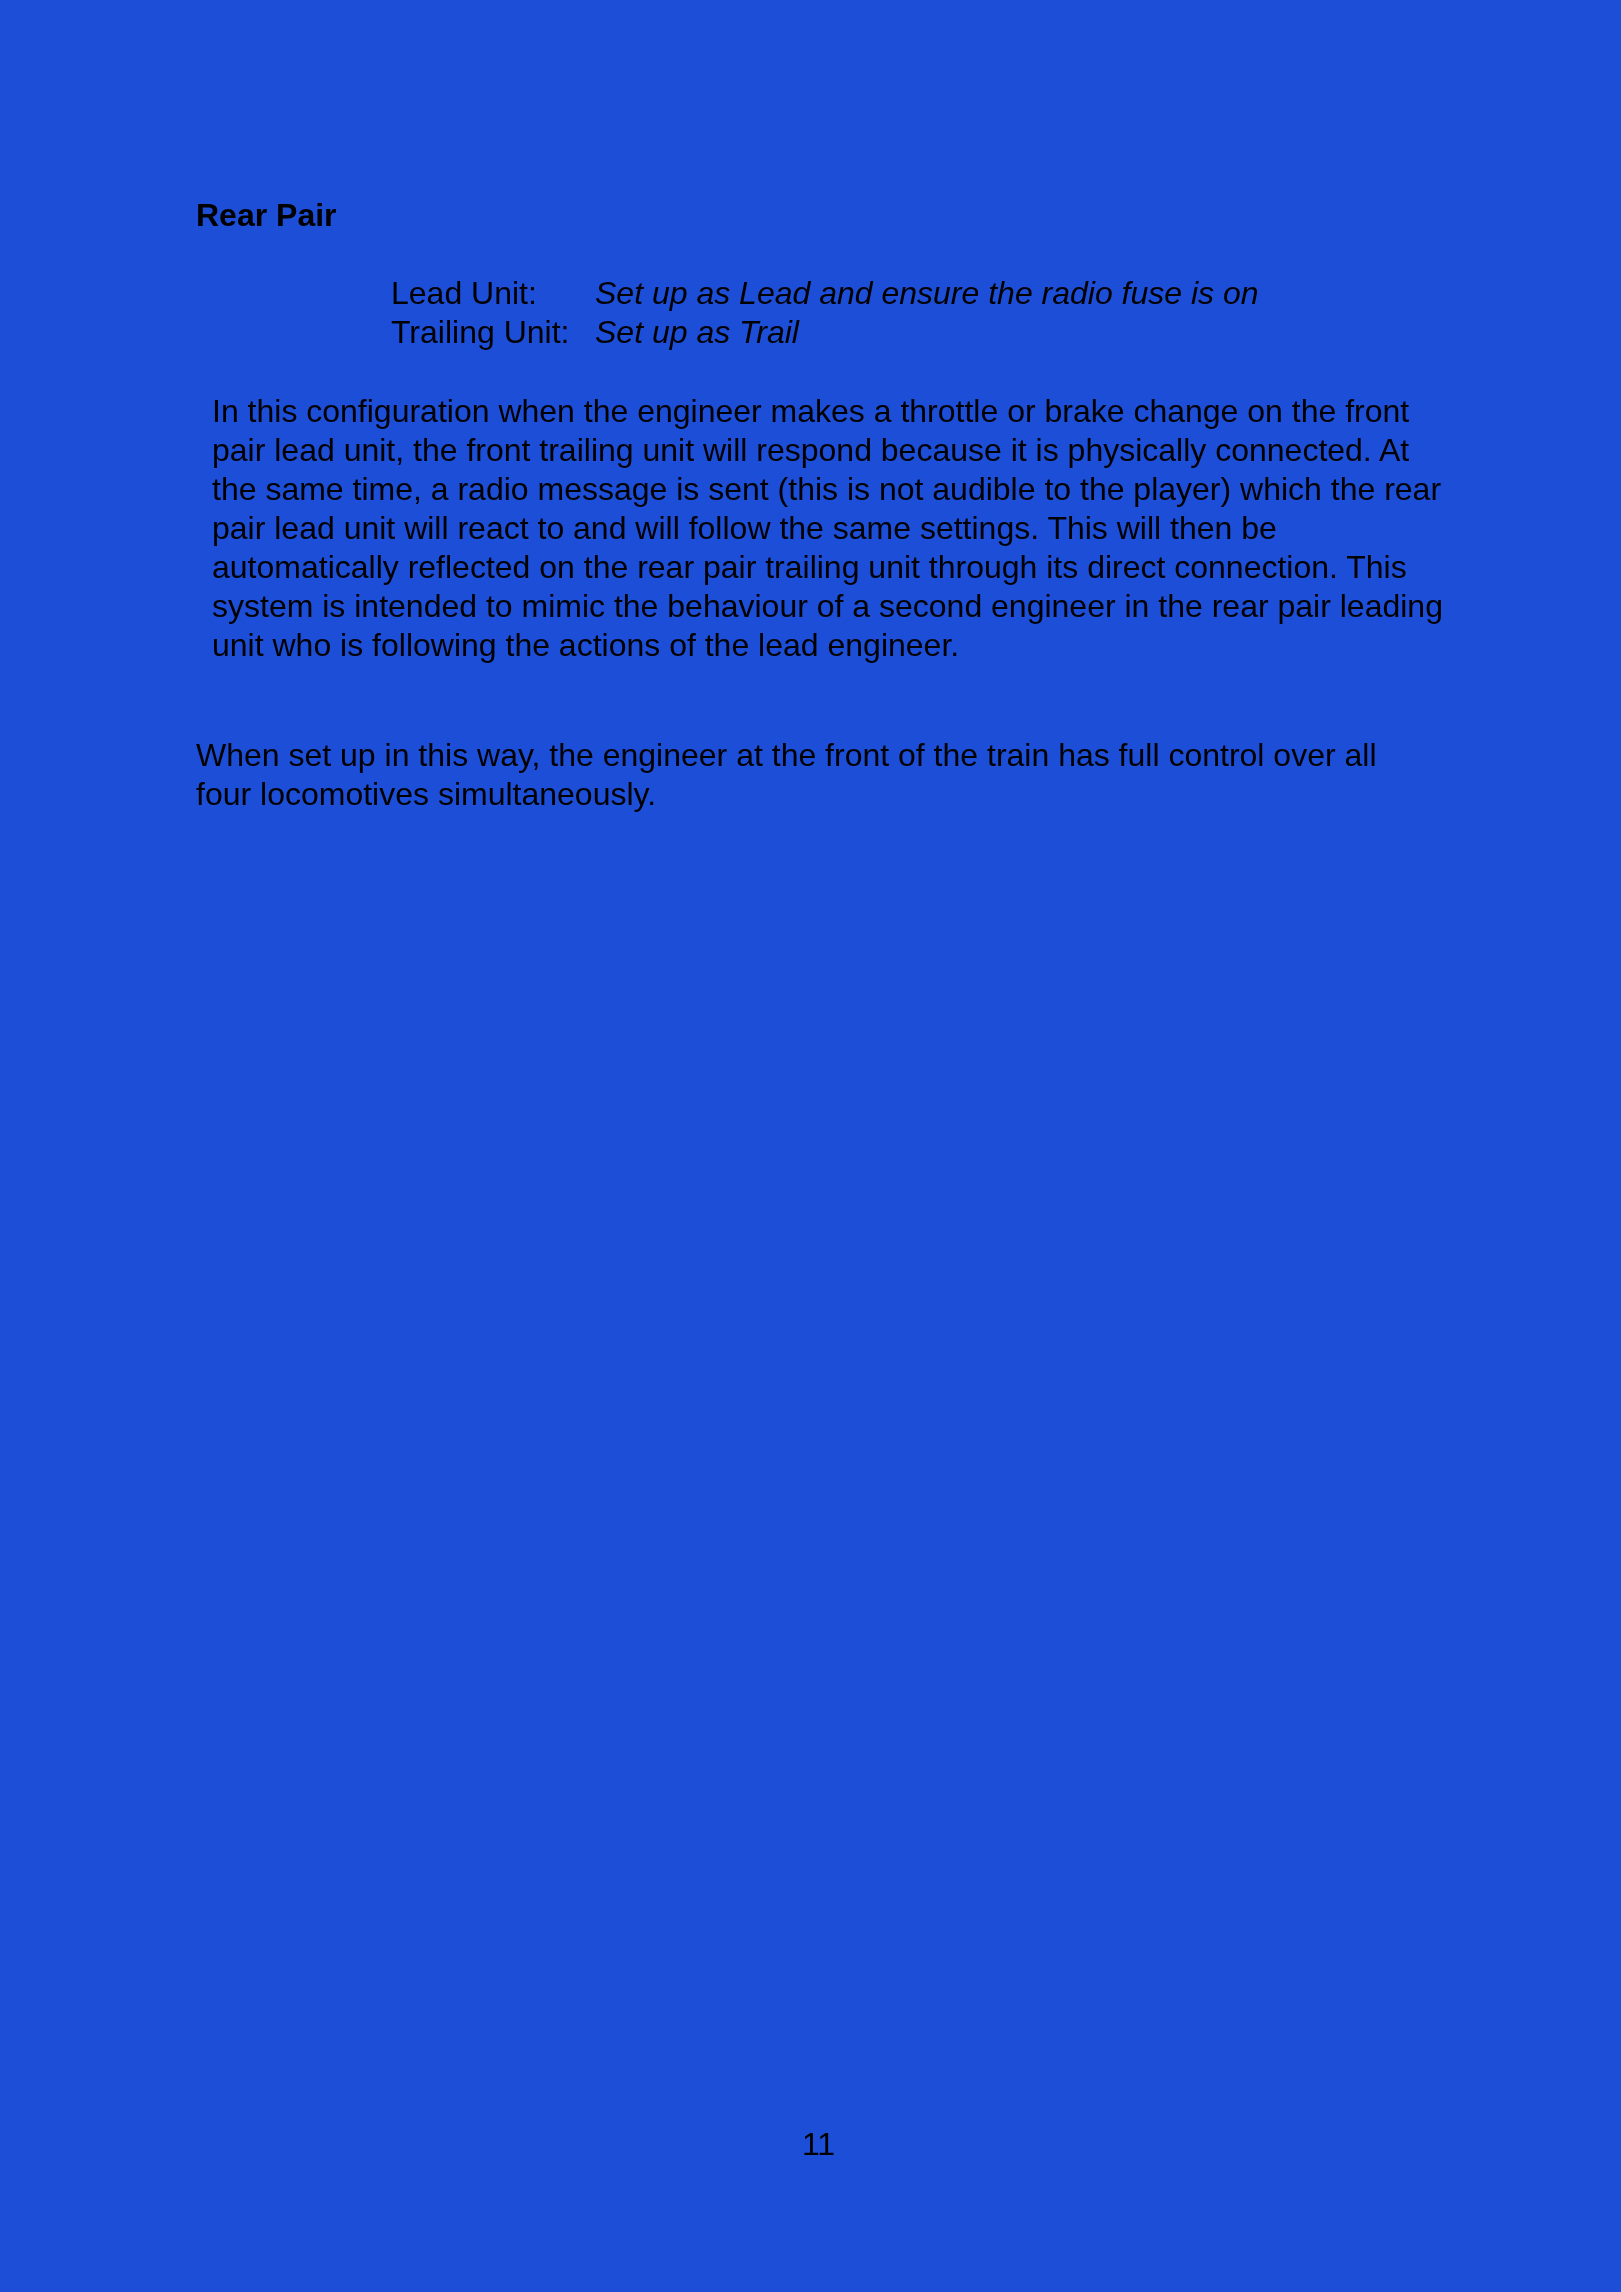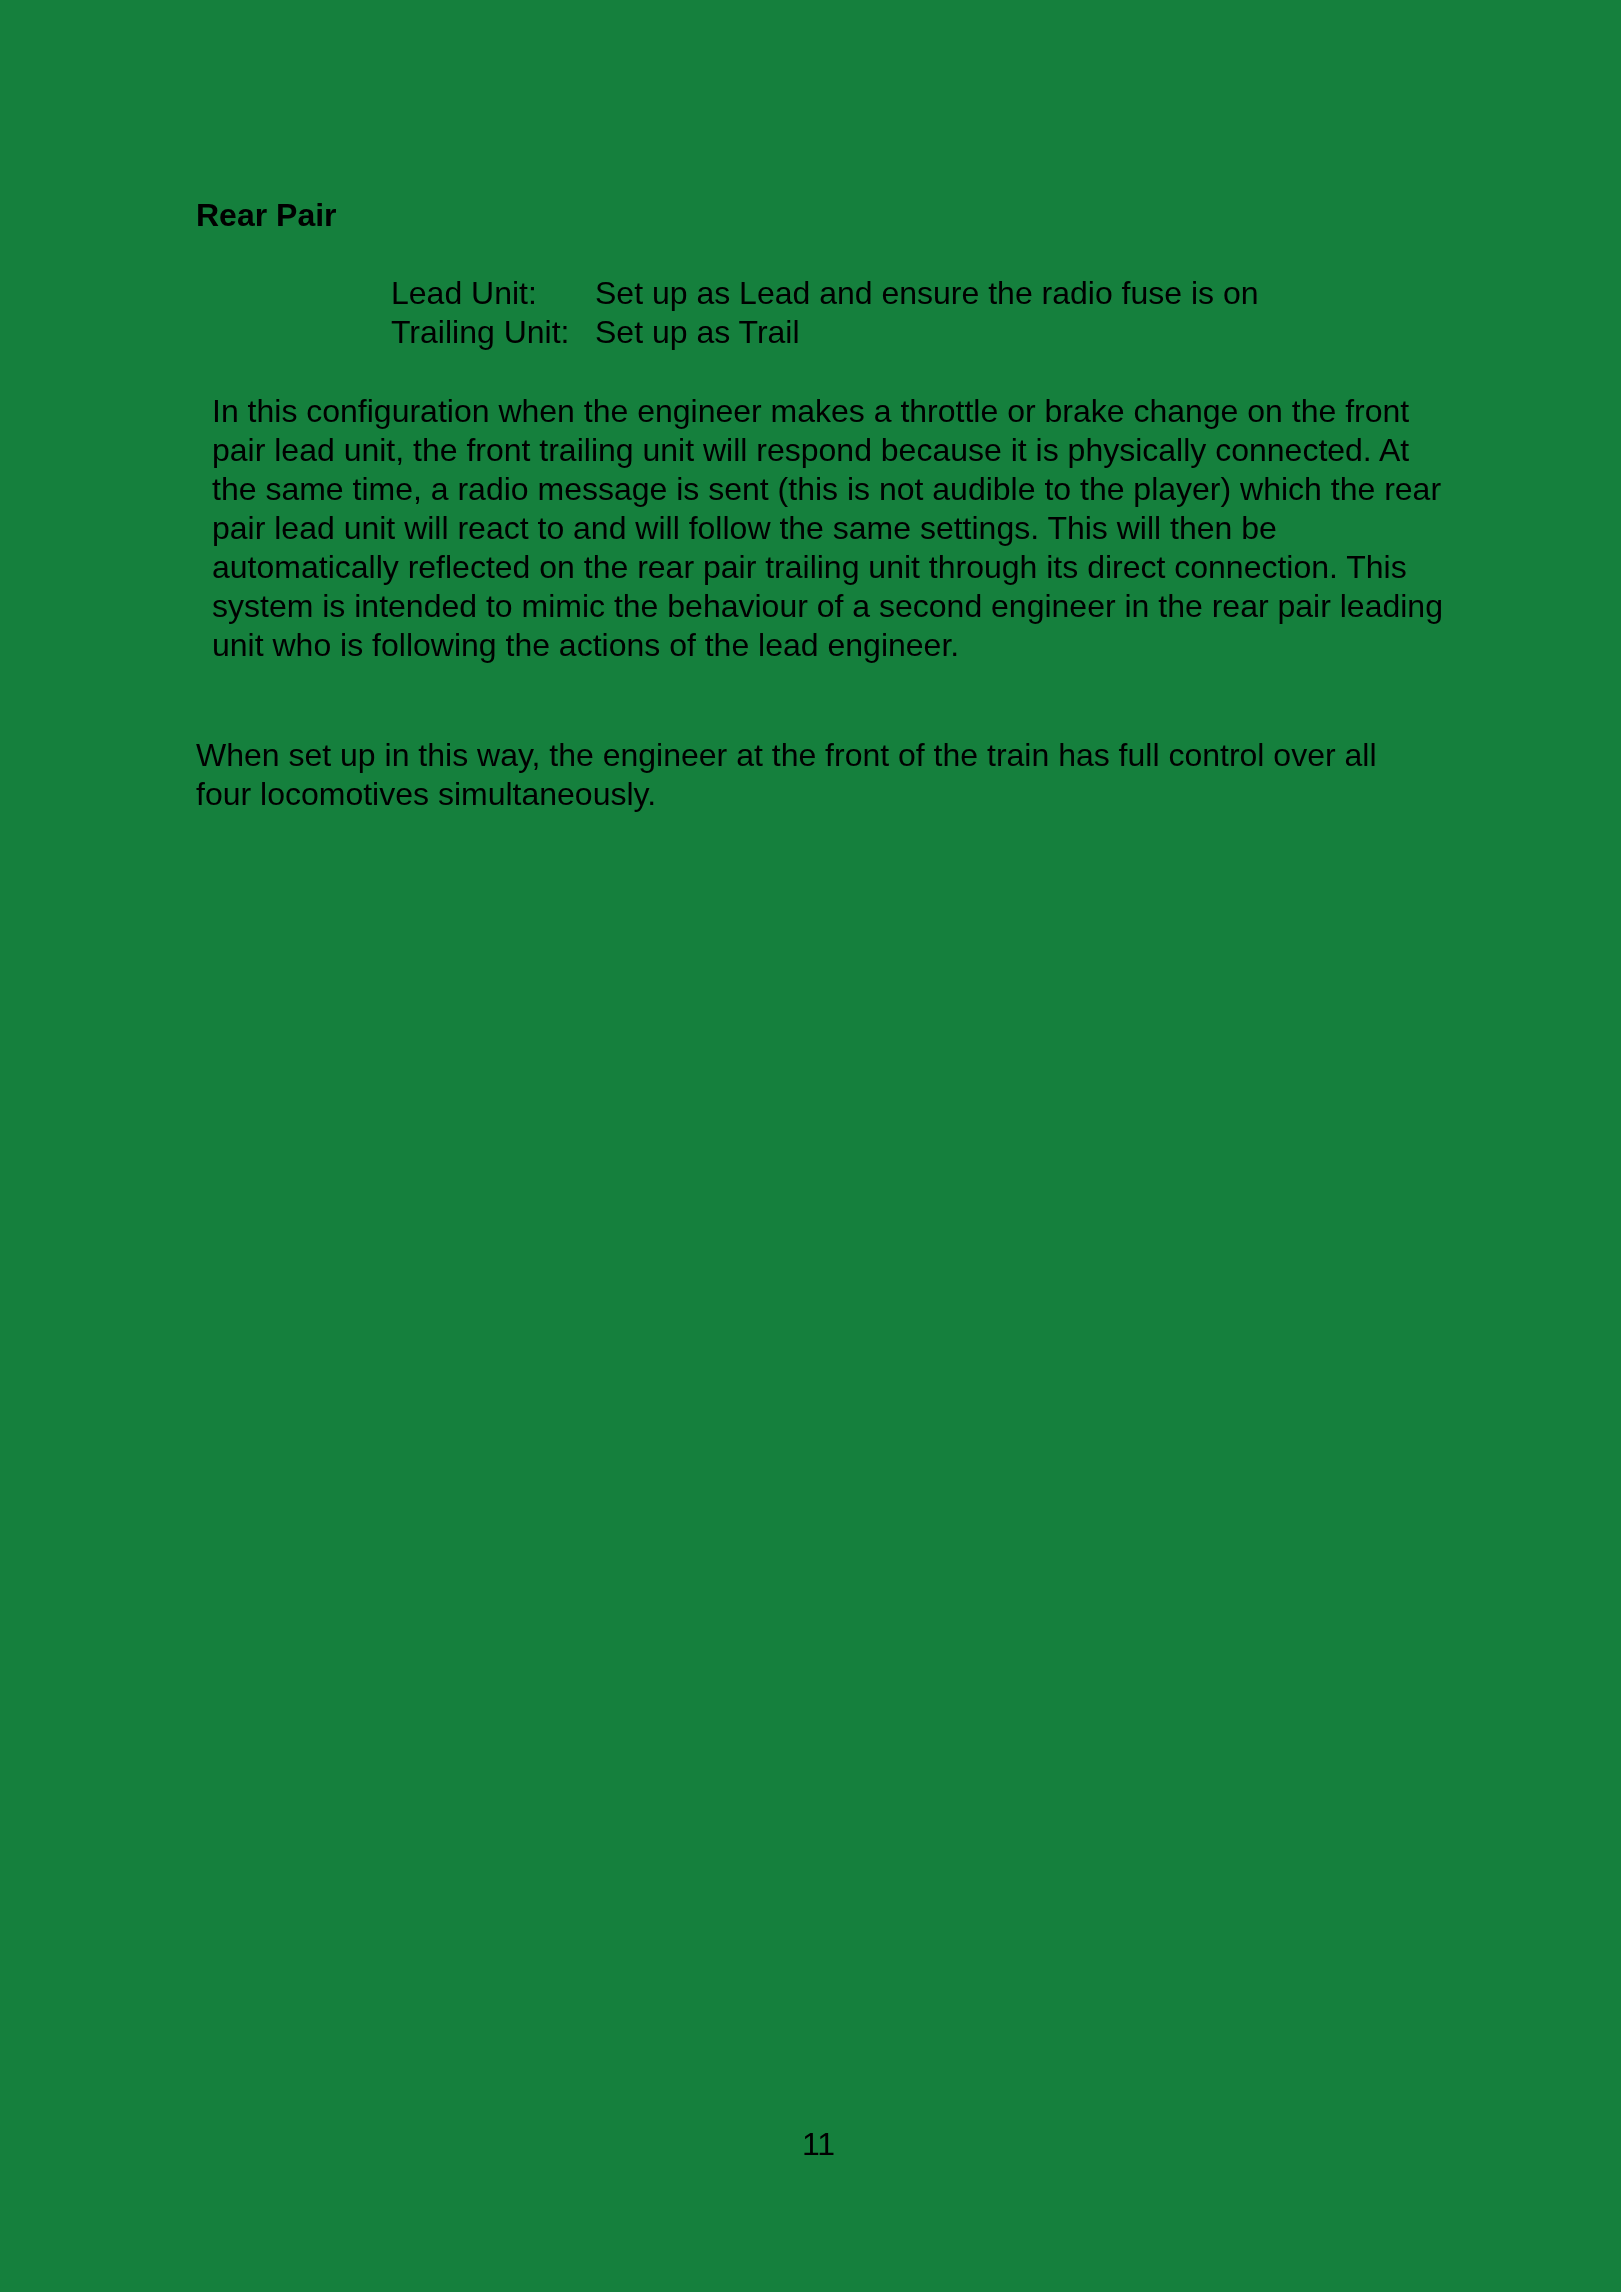--- a/index.html
+++ b/index.html
@@ -4,21 +4,21 @@
 <style>
   html, body {
     margin: 0;
     padding: 0;
     background: #ffffff;
   }
   .page {
     position: relative;
     width: 1621px;
     height: 2293px;
-    background: #15803d;
+    background: #1d4ed8;
     color: #000000;
     font-family: "Liberation Sans", sans-serif;
     font-size: 32px;
     line-height: 39px;
     overflow: hidden;
   }
   .heading {
     position: absolute;
     left: 196px;
     top: 196px;
@@ -37,20 +37,21 @@
     height: 39px;
     white-space: nowrap;
     gap: 22px;
   }
   .setup-label {
     flex: 0 0 auto;
     width: 182px;
   }
   .setup-value {
     flex: 0 0 auto;
+    font-style: italic;
   }
   .para {
     position: absolute;
     left: 196px;
     width: 1231px;
     margin: 0;
   }
   .para-1 { top: 392px; margin-left: 16px; }
   .para-2 { top: 736px; }
   .page-number {

